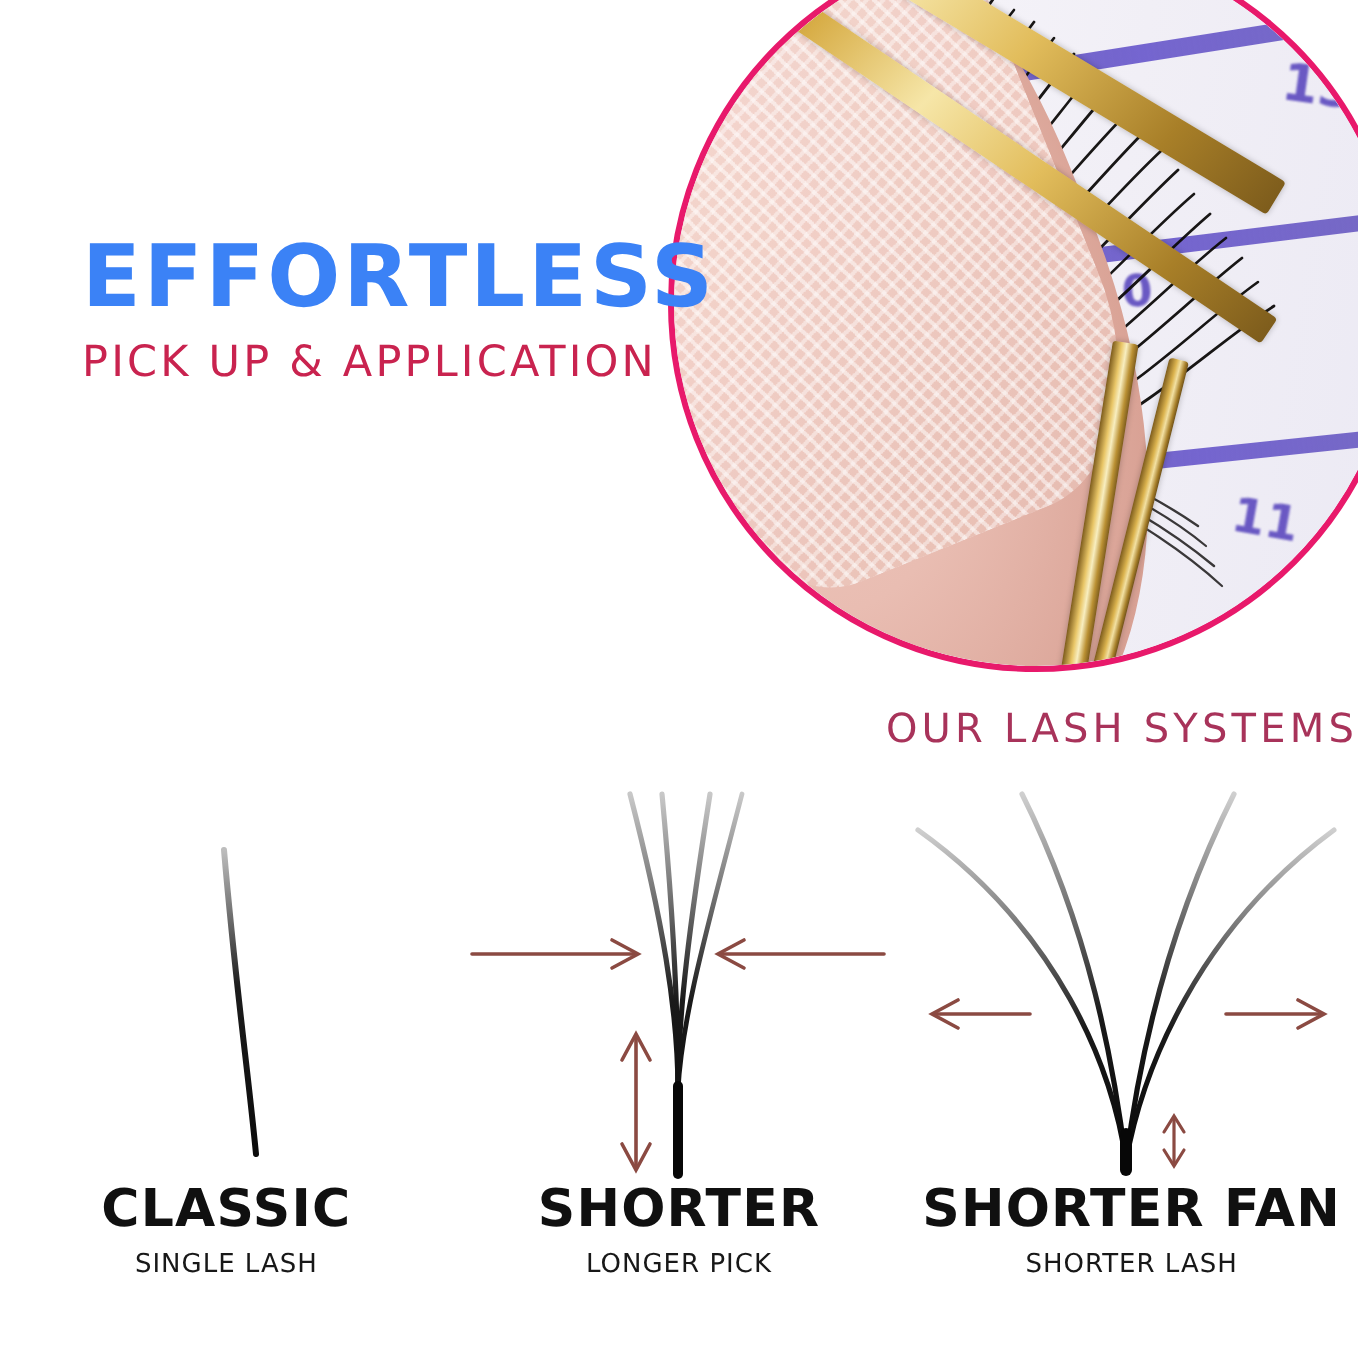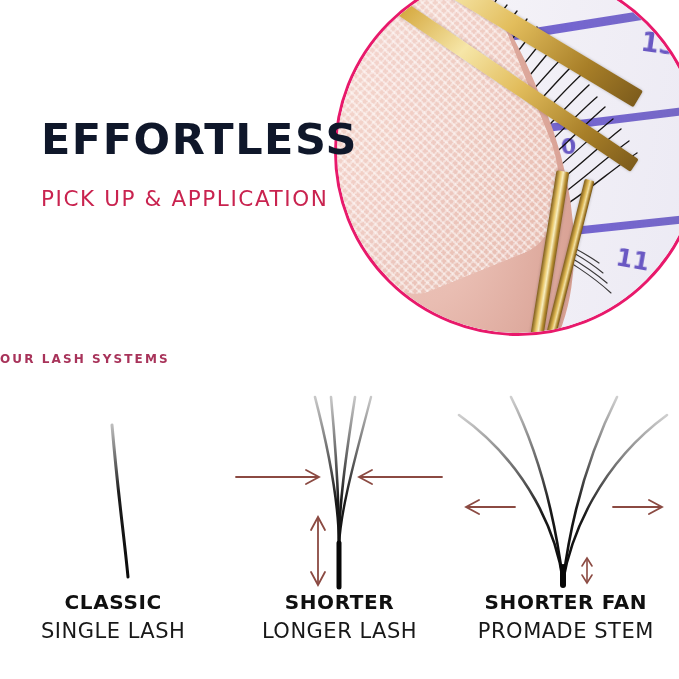--- a/index.html
+++ b/index.html
@@ -134,44 +134,44 @@
     left: 41px;
     top: 118px;
     line-height: 1;
   }
   .headline .h-main {
     display: block;
     font-family: "DejaVu Sans", sans-serif;
     font-weight: 700;
     font-size: 43px;
     letter-spacing: 1.5px;
-    color: #0f172a;
+    color: #3b82f6;
     white-space: nowrap;
   }
   .headline .h-sub {
     display: block;
-    margin-top: 27px;
+    margin-top: 10px;
     font-family: "DejaVu Sans", sans-serif;
     font-weight: 400;
     font-size: 21.5px;
     letter-spacing: 1.6px;
     color: #c9234f;
     white-space: nowrap;
   }
 
   
   .section-title {
     position: absolute;
     left: 0;
     right: 0;
     top: 352px;
-    text-align: left;
-    font-family: "DejaVu Sans", sans-serif;
-    font-weight: 700;
-    font-size: 12px;
+    text-align: right;
+    font-family: "DejaVu Sans", sans-serif;
+    font-weight: 400;
+    font-size: 20px;
     letter-spacing: 2.1px;
     color: #a8335a;
   }
 
   
   .systems {
     position: absolute;
     left: 0;
     right: 0;
     top: 385px;
@@ -194,31 +194,31 @@
     position: absolute;
     left: 0;
     right: 0;
     top: 205px;
     text-align: center;
   }
   .sys-name {
     display: block;
     font-family: "DejaVu Sans", sans-serif;
     font-weight: 700;
-    font-size: 20px;
+    font-size: 26px;
     letter-spacing: .6px;
     color: #101010;
     white-space: nowrap;
   }
   .sys-desc {
     display: block;
     margin-top: 5px;
     font-family: "DejaVu Sans", sans-serif;
     font-weight: 400;
-    font-size: 21px;
+    font-size: 13px;
     letter-spacing: .5px;
     color: #181818;
     white-space: nowrap;
   }
   svg { display: block; }
 </style>
 </head>
 <body>
 
 <div id="page">
@@ -337,21 +337,21 @@
 
           <g stroke="#8b4a42" stroke-width="1.8" fill="none" stroke-linecap="round">
             <line x1="92" y1="134" x2="92" y2="198"></line>
             <polyline points="85,145 92,132 99,145"></polyline>
             <polyline points="85,187 92,200 99,187"></polyline>
           </g>
         </svg>
       </div>
       <div class="labels">
         <span class="sys-name">SHORTER</span>
-        <span class="sys-desc">LONGER LASH</span>
+        <span class="sys-desc">LONGER PICK</span>
       </div>
     </div>
 
     <div class="system">
       <div class="diagram">
         <svg width="226" height="205" viewBox="0 0 226 205">
           <defs>
             <linearGradient id="pFade" x1="0" y1="1" x2="0" y2="0">
               <stop offset="0%" stop-color="#080808"></stop>
               <stop offset="40%" stop-color="#1a1a1a"></stop>
@@ -380,18 +380,18 @@
 
           <g stroke="#8b4a42" stroke-width="1.6" fill="none" stroke-linecap="round">
             <line x1="134" y1="175" x2="134" y2="196"></line>
             <polyline points="129,181 134,173 139,181"></polyline>
             <polyline points="129,190 134,198 139,190"></polyline>
           </g>
         </svg>
       </div>
       <div class="labels">
         <span class="sys-name">SHORTER FAN</span>
-        <span class="sys-desc">PROMADE STEM</span>
+        <span class="sys-desc">SHORTER LASH</span>
       </div>
     </div>
 
   </div>
 </div>
 
 </body></html>

